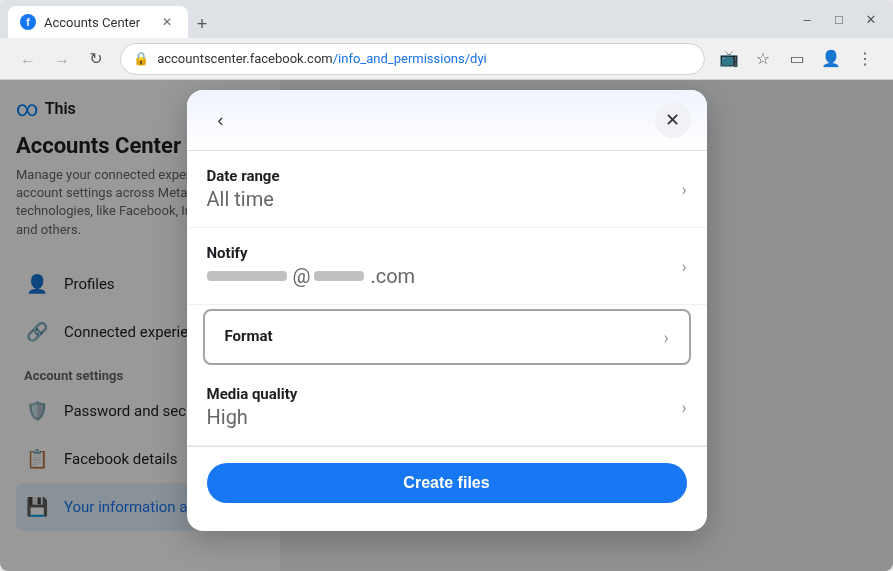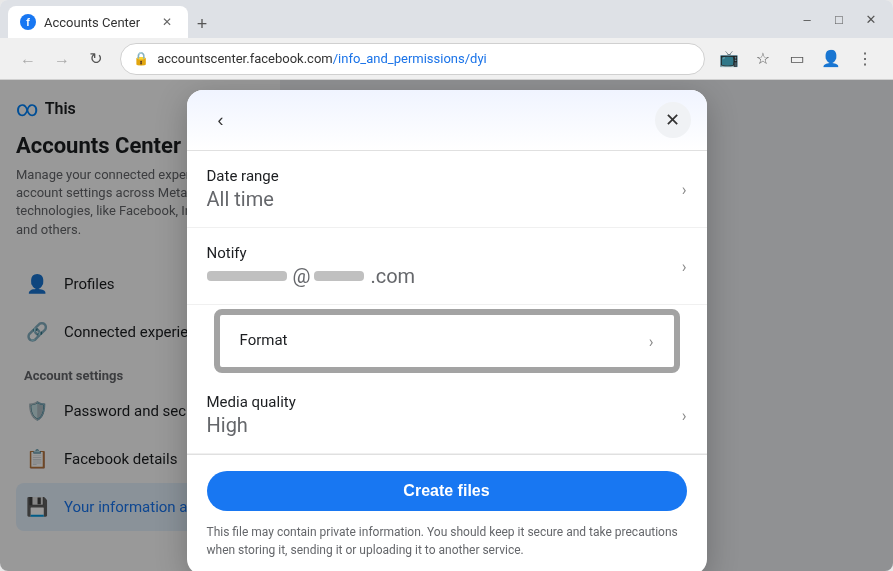--- a/index.html
+++ b/index.html
@@ -364,32 +364,32 @@
     .settings-item {
       display: flex;
       align-items: center;
       padding: 16px 20px;
       border-bottom: 1px solid #f0f0f0;
       cursor: pointer;
       position: relative;
     }
 
     .settings-item.highlighted {
-      border: 6px solid #a3a3a3;
+      border: 2px solid #a3a3a3;
       border-radius: 8px;
-      margin: 4px 27px;
+      margin: 4px 16px;
     }
 
     .settings-item-content {
       flex: 1;
     }
 
     .settings-item-label {
       font-size: 15px;
-      font-weight: 400;
+      font-weight: 700;
       color: #1c1e21;
       margin-bottom: 2px;
     }
 
     .settings-item-value {
       font-size: 20px;
       color: #65676b;
     }
 
     .settings-item-arrow {
@@ -567,18 +567,17 @@
               <div class="settings-item-label">Media quality</div>
               <div class="settings-item-value">High</div>
             </div>
             <span class="settings-item-arrow">›</span>
           </div>
 
         </div>
 
         <div class="modal-footer">
           <button class="create-files-btn">Create files</button>
-          <div class="privacy-notice">This file may contain private information. You should keep it secure and take precautions when storing it, sending it or uploading it to another service.</div>
         </div>
       </div>
     </div>
   </div>
 </div>
 
 </body></html>

